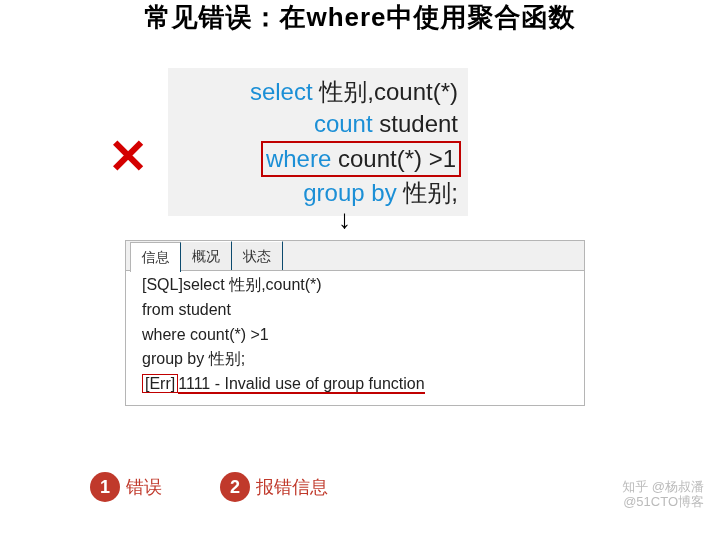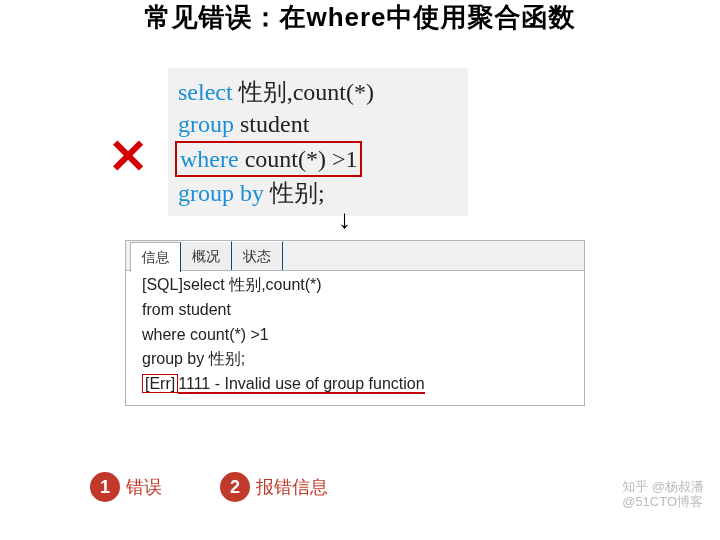--- a/index.html
+++ b/index.html
@@ -21,21 +21,22 @@
   }
   .sql-block {
     position: absolute;
     left: 168px;
     top: 68px;
     width: 300px;
     background: #f1f1f1;
     padding: 8px 10px 6px 10px;
     font-size: 24px;
     line-height: 1.35;
-    font-family: Liberation Serif, serif;
+    font-family: Liberation Sans, sans-serif;
+    text-align: right;
   }
   .kw { color: #1b8fd6; }
   .txt { color: #222; }
   .where-box {
     border: 2px solid #c00000;
     padding: 0 3px;
     margin: 0 -3px;
     display: inline-block;
   }
   .cross {
@@ -131,33 +132,34 @@
     color: #c0392b;
     font-size: 18px;
   }
   .watermark {
     position: absolute;
     right: 16px;
     bottom: 30px;
     color: #bbb;
     font-size: 13px;
     line-height: 1.2;
+    text-align: right;
     margin-top: 38px;
   }
 </style>
 </head>
 <body>
 
 <div class="title">常见错误：在where中使用聚合函数</div>
 
 <div class="cross">✕</div>
 
 <div class="sql-block">
   <div><span class="kw">select</span><span class="txt"> 性别,count(*)</span></div>
-  <div><span class="kw">group</span><span class="txt"> student</span></div>
+  <div><span class="kw">count</span><span class="txt"> student</span></div>
   <div class="where-box"><span class="kw">where</span><span class="txt"> count(*) &gt;1</span></div>
   <div><span class="kw">group by</span><span class="txt"> 性别;</span></div>
 </div>
 
 <div class="arrow-down">↓</div>
 
 <div class="result-panel">
   <div class="tabs">
     <div class="tab active">信息</div>
     <div class="tab">概况</div>

